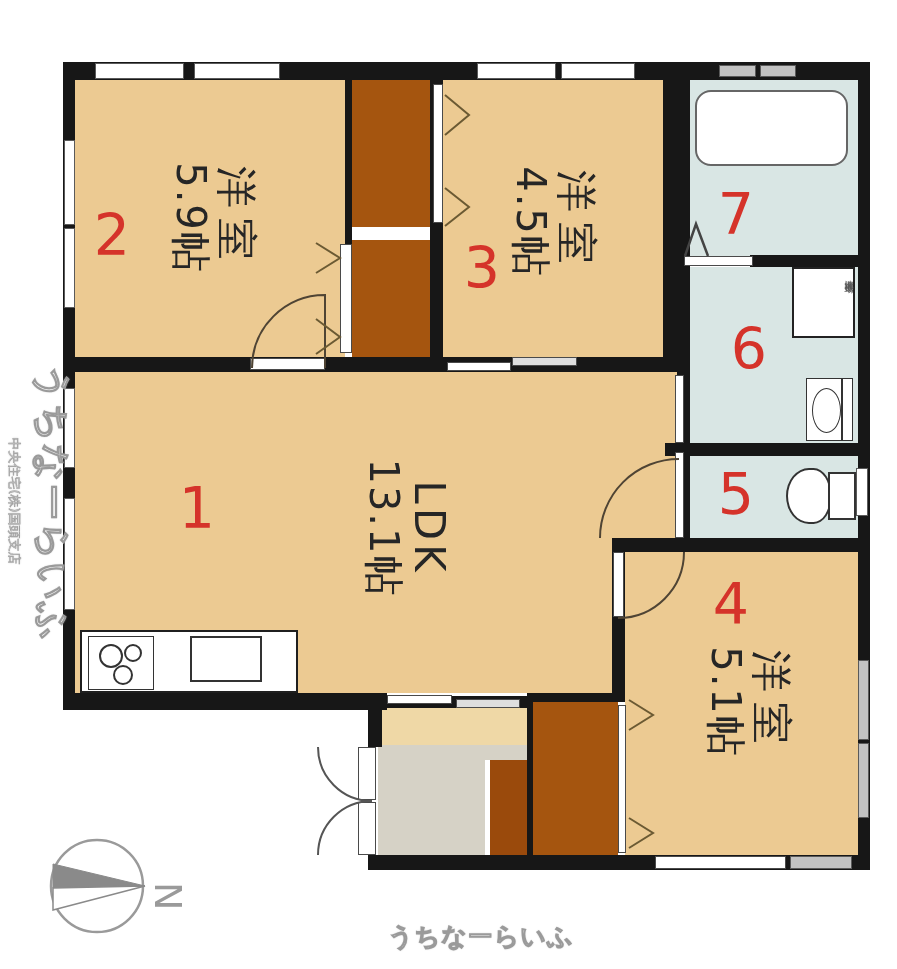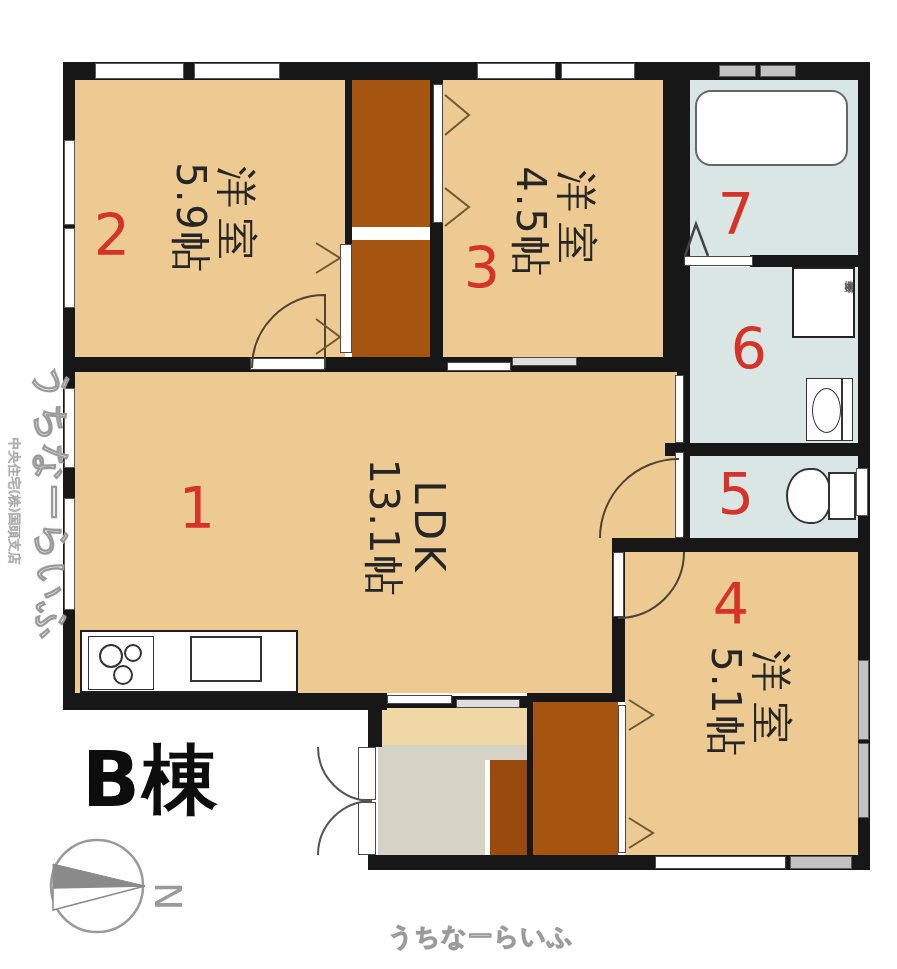--- a/index.html
+++ b/index.html
@@ -161,21 +161,20 @@
   </div>
 
   <div class="num" style="left:197px;top:508px;">1</div>
   <div class="num" style="left:112px;top:235px;">2</div>
   <div class="num" style="left:482px;top:268px;">3</div>
   <div class="num" style="left:731px;top:604px;">4</div>
   <div class="num" style="left:736px;top:494px;">5</div>
   <div class="num" style="left:749px;top:349px;">6</div>
   <div class="num" style="left:736px;top:214px;">7</div>
 
-  <div id="building-label" style="left:82px;top:742px;">B棟</div>
 
   <svg class="svgly" style="left:45px;top:834px;z-index:5;" width="160" height="110" viewBox="0 0 160 110">
     <circle cx="52" cy="52" r="46" fill="none" stroke="#9a9a9a" stroke-width="2.5"></circle>
     <polygon points="8,30 100,52 8,54" fill="#8a8a8a" stroke="#8a8a8a" stroke-width="1"></polygon>
     <polygon points="8,54 100,52 8,76" fill="#ffffff" stroke="#8a8a8a" stroke-width="1.5"></polygon>
     <text x="118" y="64" transform="rotate(90 122 52)" font-size="38" fill="#9a9a9a" font-family="DejaVu Sans, Liberation Sans, sans-serif">N</text>
   </svg>
 
   <div class="wm" style="left:388px;top:920px;font-size:25px;letter-spacing:1px;font-weight:600;">うちなーらいふ</div>
   <div class="wm" style="left:-93px;top:478px;width:290px;font-size:37px;font-weight:600;letter-spacing:2px;transform:rotate(90deg);text-align:center;">うちなーらいふ</div>

